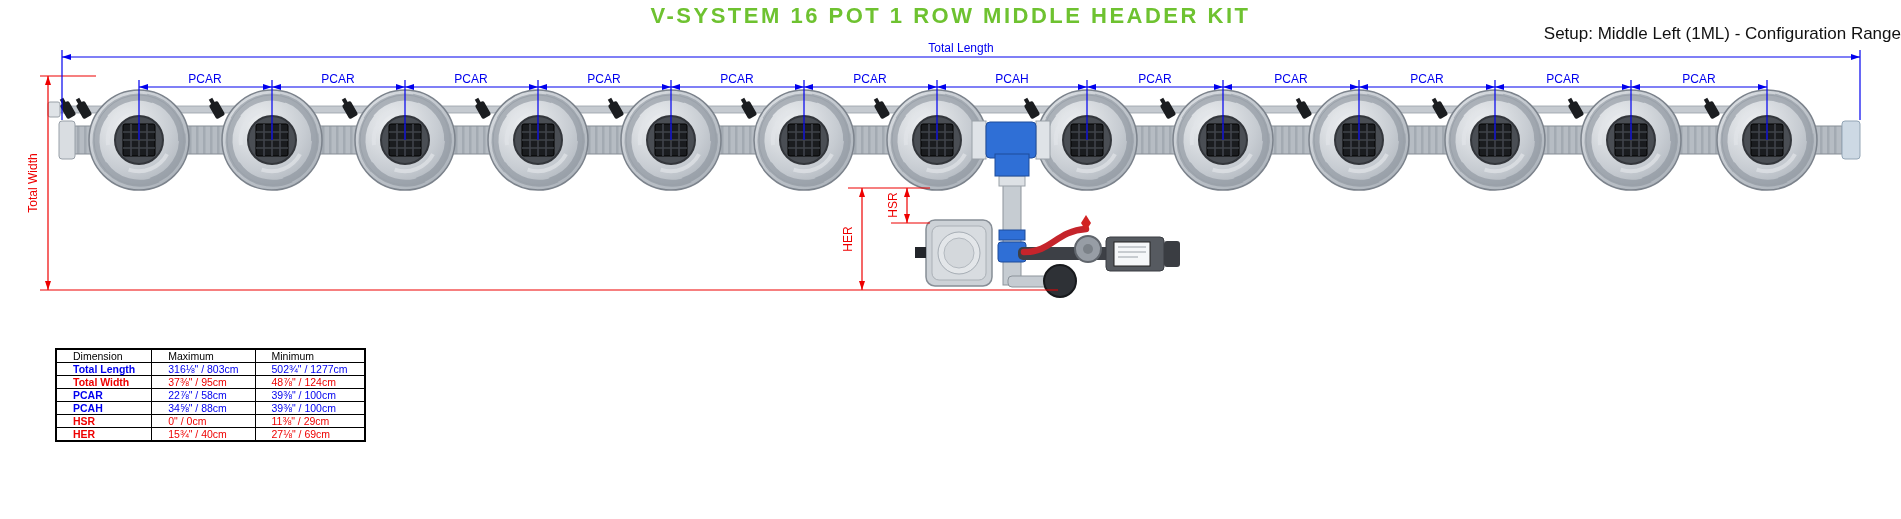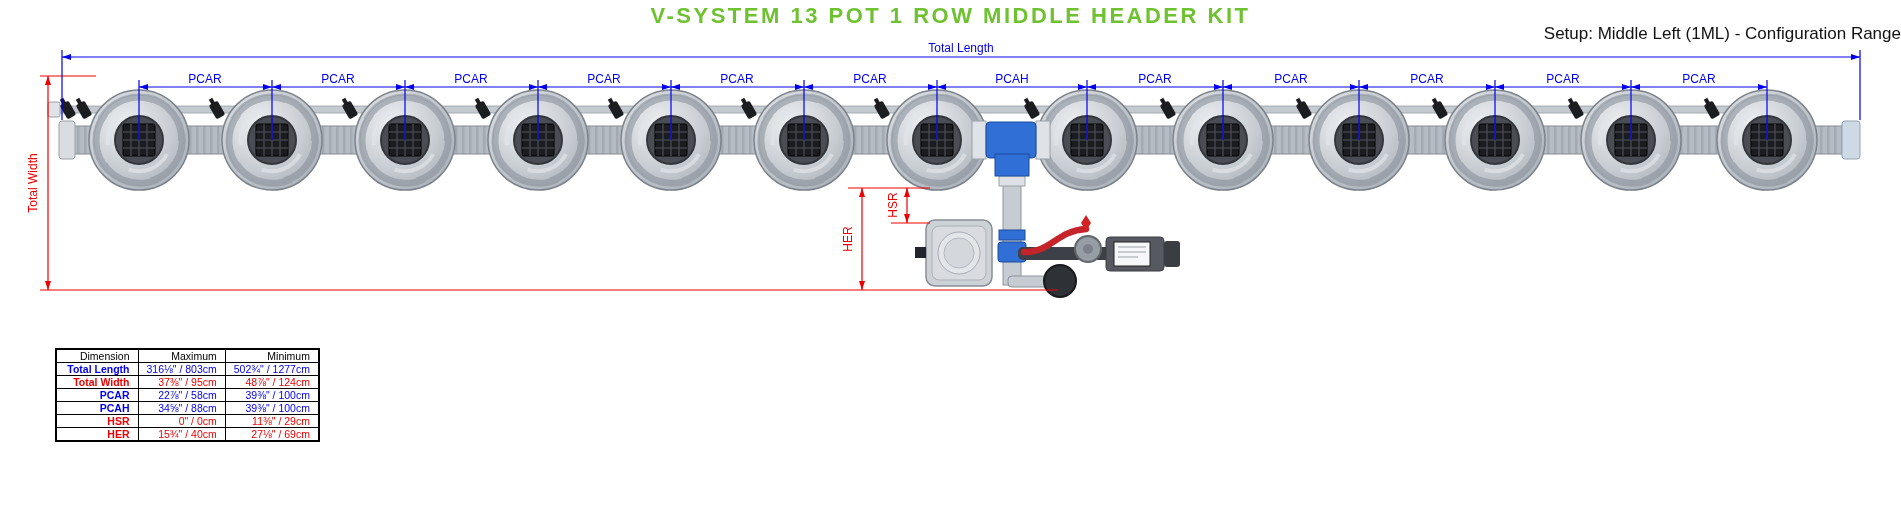--- a/index.html
+++ b/index.html
@@ -14,34 +14,34 @@
   .subtitle{
     position:absolute;top:24px;left:0;width:1901px;text-align:right;
     font-size:17px;color:#111111;
   }
   svg.diagram{position:absolute;top:0;left:0;}
   .dim-table{
     position:absolute;left:55px;top:348px;border-collapse:collapse;
     background:#ffffff;border:2px solid #000;
   }
   .dim-table td{
-    border:1px solid #000;text-align:right;vertical-align:middle;
-    font-size:10.5px;height:12px;line-height:12px;padding:0 8px;white-space:nowrap;
+    border:1px solid #000;text-align:left;vertical-align:middle;
+    font-size:10.5px;height:12px;line-height:12px;padding:0 16px;white-space:nowrap;
   }
   .dim-table td.dimname{font-weight:bold;}
   .dim-table tr.hdr td{color:#000;font-weight:normal;}
   .c-blue{color:#0000EE;}
   .c-red{color:#EE0000;}
   text.bluetxt{fill:#0000EE;font-size:12px;font-family:"Liberation Sans",sans-serif;}
   text.redtxt{fill:#EE0000;font-size:12px;font-family:"Liberation Sans",sans-serif;}
 </style>
 </head>
 <body>
 
-<div class="title">V-SYSTEM 13 POT 1 ROW MIDDLE HEADER KIT</div>
+<div class="title">V-SYSTEM 16 POT 1 ROW MIDDLE HEADER KIT</div>
 <div class="subtitle">Setup: Middle Left (1ML) - Configuration Range</div>
 
 <svg class="diagram" width="1901" height="330" viewBox="0 0 1901 330">
   <defs>
     <radialGradient id="gp" cx="38%" cy="35%" r="75%">
       <stop offset="0" stop-color="#eef0f2"></stop>
       <stop offset="0.6" stop-color="#c7ccd2"></stop>
       <stop offset="1" stop-color="#a7aeb6"></stop>
     </radialGradient>
     <pattern id="corr" width="7" height="28" patternUnits="userSpaceOnUse">

